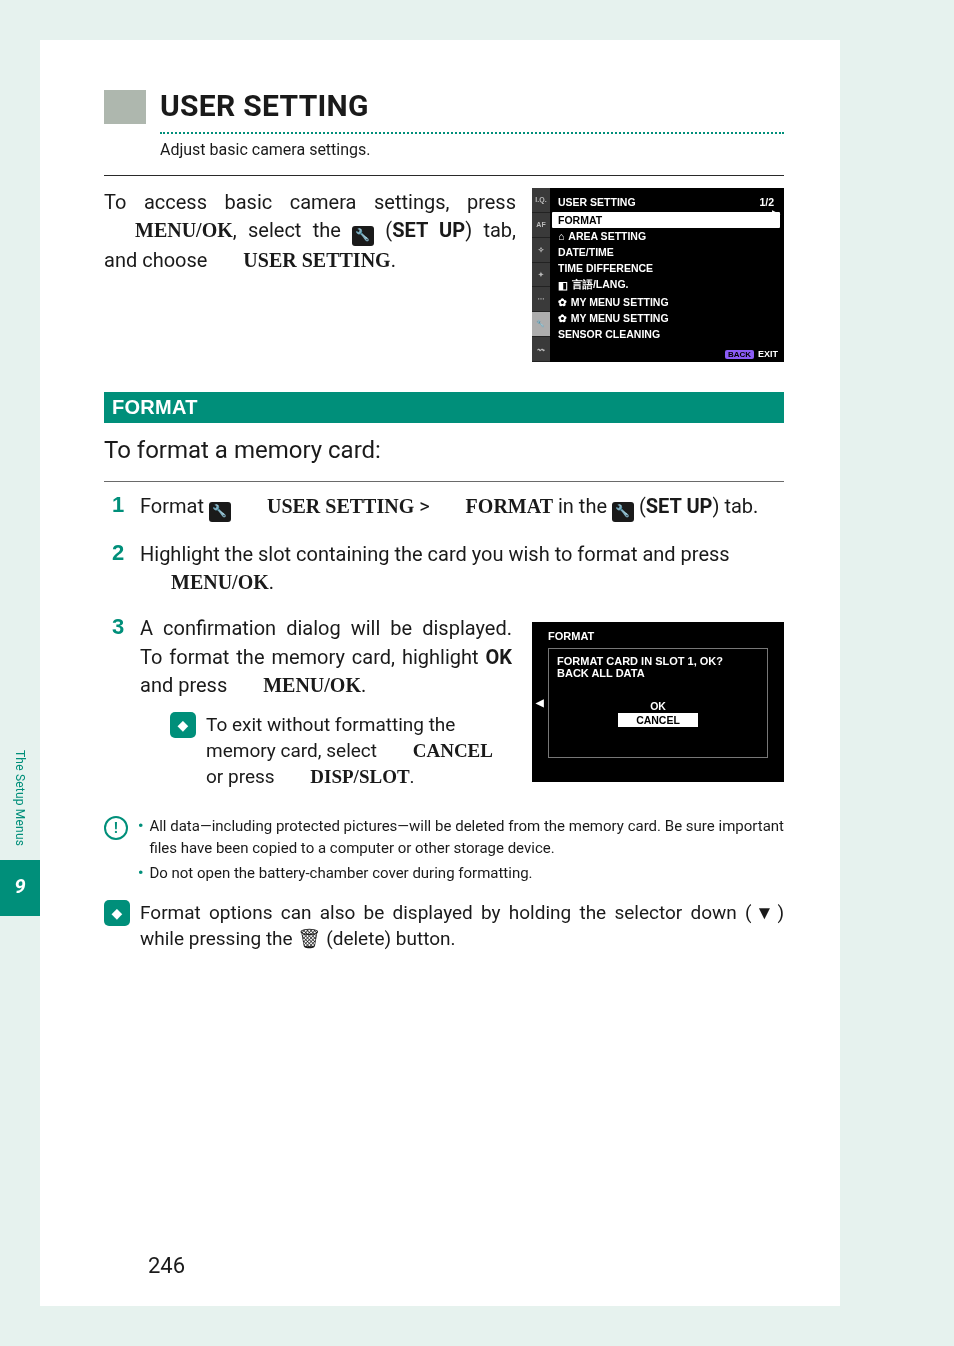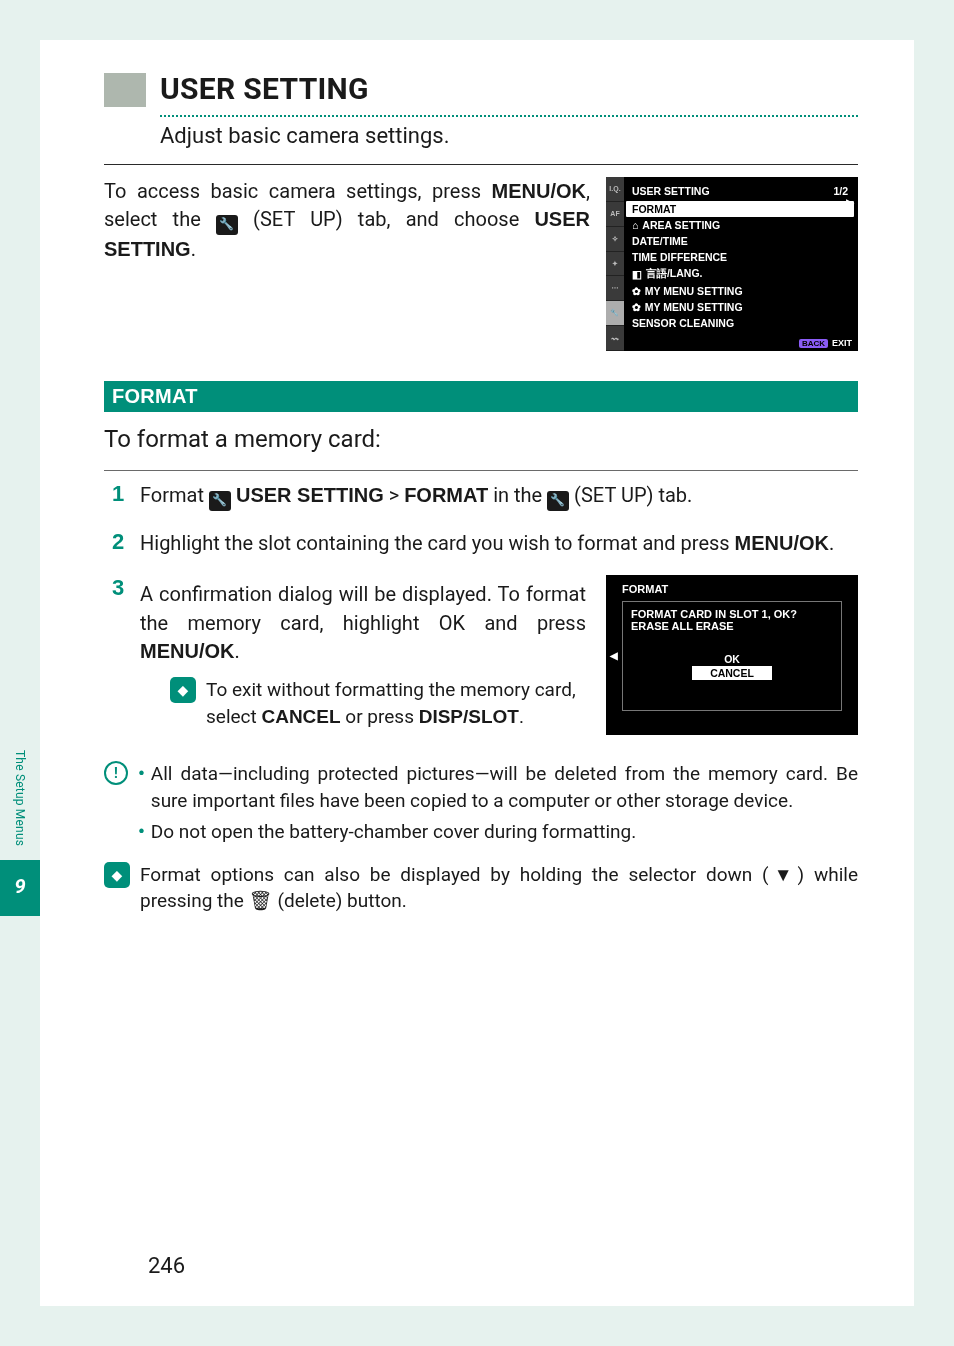--- a/index.html
+++ b/index.html
@@ -7,23 +7,23 @@
     background: #e6f2ee;
     font-family: "Segoe UI", Roboto, Arial, sans-serif;
     color: #1a1a1a;
     width: 954px;
     height: 1346px;
     position: relative;
   }
   .page {
     position: absolute;
     left: 40px; top: 40px;
-    width: 874px; height: 1266px;
+    width: 800px; height: 1266px;
     background: #fff;
-    padding: 31px 56px 32px 64px;
+    padding: 48px 56px 32px 64px;
   }
   
   .sidetab {
     position: absolute;
     left: 0;
     top: 730px;
     width: 40px;
     display: flex;
     flex-direction: column;
     align-items: center;
@@ -43,28 +43,28 @@
     font-size: 20px;
     font-weight: 700;
     padding: 14px 0 18px 0;
     font-style: italic;
   }
   
   .heading-row { display: flex; align-items: stretch; gap: 14px; margin-bottom: 8px; }
   .head-block { width: 42px; height: 34px; background: #aeb7ae; margin-top: 2px;}
   .head-text { font-size: 30px; font-weight: 700; letter-spacing: 0.3px; }
   .dotline { border-top: 2px dotted #008f7a; margin-left: 56px; margin-top:6px; margin-bottom:6px; height:0;}
-  .subtitle { margin-left: 56px; font-size: 22px; margin-top: 6px;}
+  .subtitle { margin-left: 56px; font-size: 16px; margin-top: 6px;}
   .hr-full { border: none; border-top: 1.5px solid #2a2a2a; margin: 16px 0 12px 0; }
   .hr-sub  { border: none; border-top: 1.2px solid #6a6a6a; margin: 14px 0 6px 0; }
   
   .access-wrap { display:flex; gap: 16px; align-items:flex-start; }
   .access-text { flex:1; font-size:20px; line-height:1.42; text-align: justify; }
-  .bold { font-weight: 400; }
-  .cond { font-family: Liberation Sans, sans-serif; font-stretch: condensed; font-weight:700; }
+  .bold { font-weight: 700; }
+  .cond { font-family: Liberation Serif, serif; font-stretch: condensed; font-weight:700;margin-left:31px; }
   .inline-icon {
     display:inline-flex; align-items:center; justify-content:center;
     width: 22px; height: 20px; background:#1a1a1a; color:#fff;
     font-size:12px; border-radius:3px; vertical-align:-2px; font-weight:700;
   }
   
   .cam {
     width: 252px; background:#000; color:#fff;
     font-family: "Arial Narrow", Arial, sans-serif; font-stretch: condensed;
     font-size: 10.5px; font-weight: 700;
@@ -107,21 +107,21 @@
   }
   .tip-icon { background:#008f7a; color:#fff; }
   .warn-icon {
     border:2px solid #008f7a; color:#008f7a; font-weight:700;
     background:#fff; border-radius:50%;
     width:24px; height:24px; flex:0 0 24px;
   }
   .tip-body { font-size:19px; line-height:1.38; flex:1; }
   .tip-body.just { text-align: justify; }
   .warn-row { display:flex; gap:10px; margin-top:26px; align-items:flex-start; }
-  .warn-body { font-size:19px; line-height:1.42; flex:1; text-align: justify;}
+  .warn-body { font-size:15px; line-height:1.42; flex:1; text-align: justify;}
   .bullet { display:flex; gap:6px; }
   .bullet .dot { color:#008f7a; font-weight:700; }
   .bullet .dot::before { content:"•"; }
   .bullet .bt { flex:1; }
   
   .dlg {
     width:252px; height:160px; background:#000; color:#fff;
     font-family:"Arial Narrow",Arial,sans-serif; font-stretch:condensed;
     font-size:11px; font-weight:700; position:relative; padding:8px 16px;
   }
@@ -227,21 +227,21 @@
             <div class="tip-body">
               <span>To exit without formatting the memory card, select </span><span class="cond">CANCEL</span><span> or press </span><span class="cond">DISP/SLOT</span><span>.</span>
             </div>
           </div>
         </div>
         <div class="dlg">
           <div class="dlg-left-arrow">◀</div>
           <div class="dlg-title">FORMAT</div>
           <div class="dlg-box">
             <div>FORMAT CARD IN SLOT 1, OK?</div>
-            <div>ERASE ALL ERASE</div>
+            <div>BACK ALL DATA</div>
             <div class="dlg-opts">
               <div class="dlg-ok">OK</div>
               <div><span class="dlg-cancel">CANCEL</span></div>
             </div>
           </div>
         </div>
       </div>
     </div>
   </div>
 

